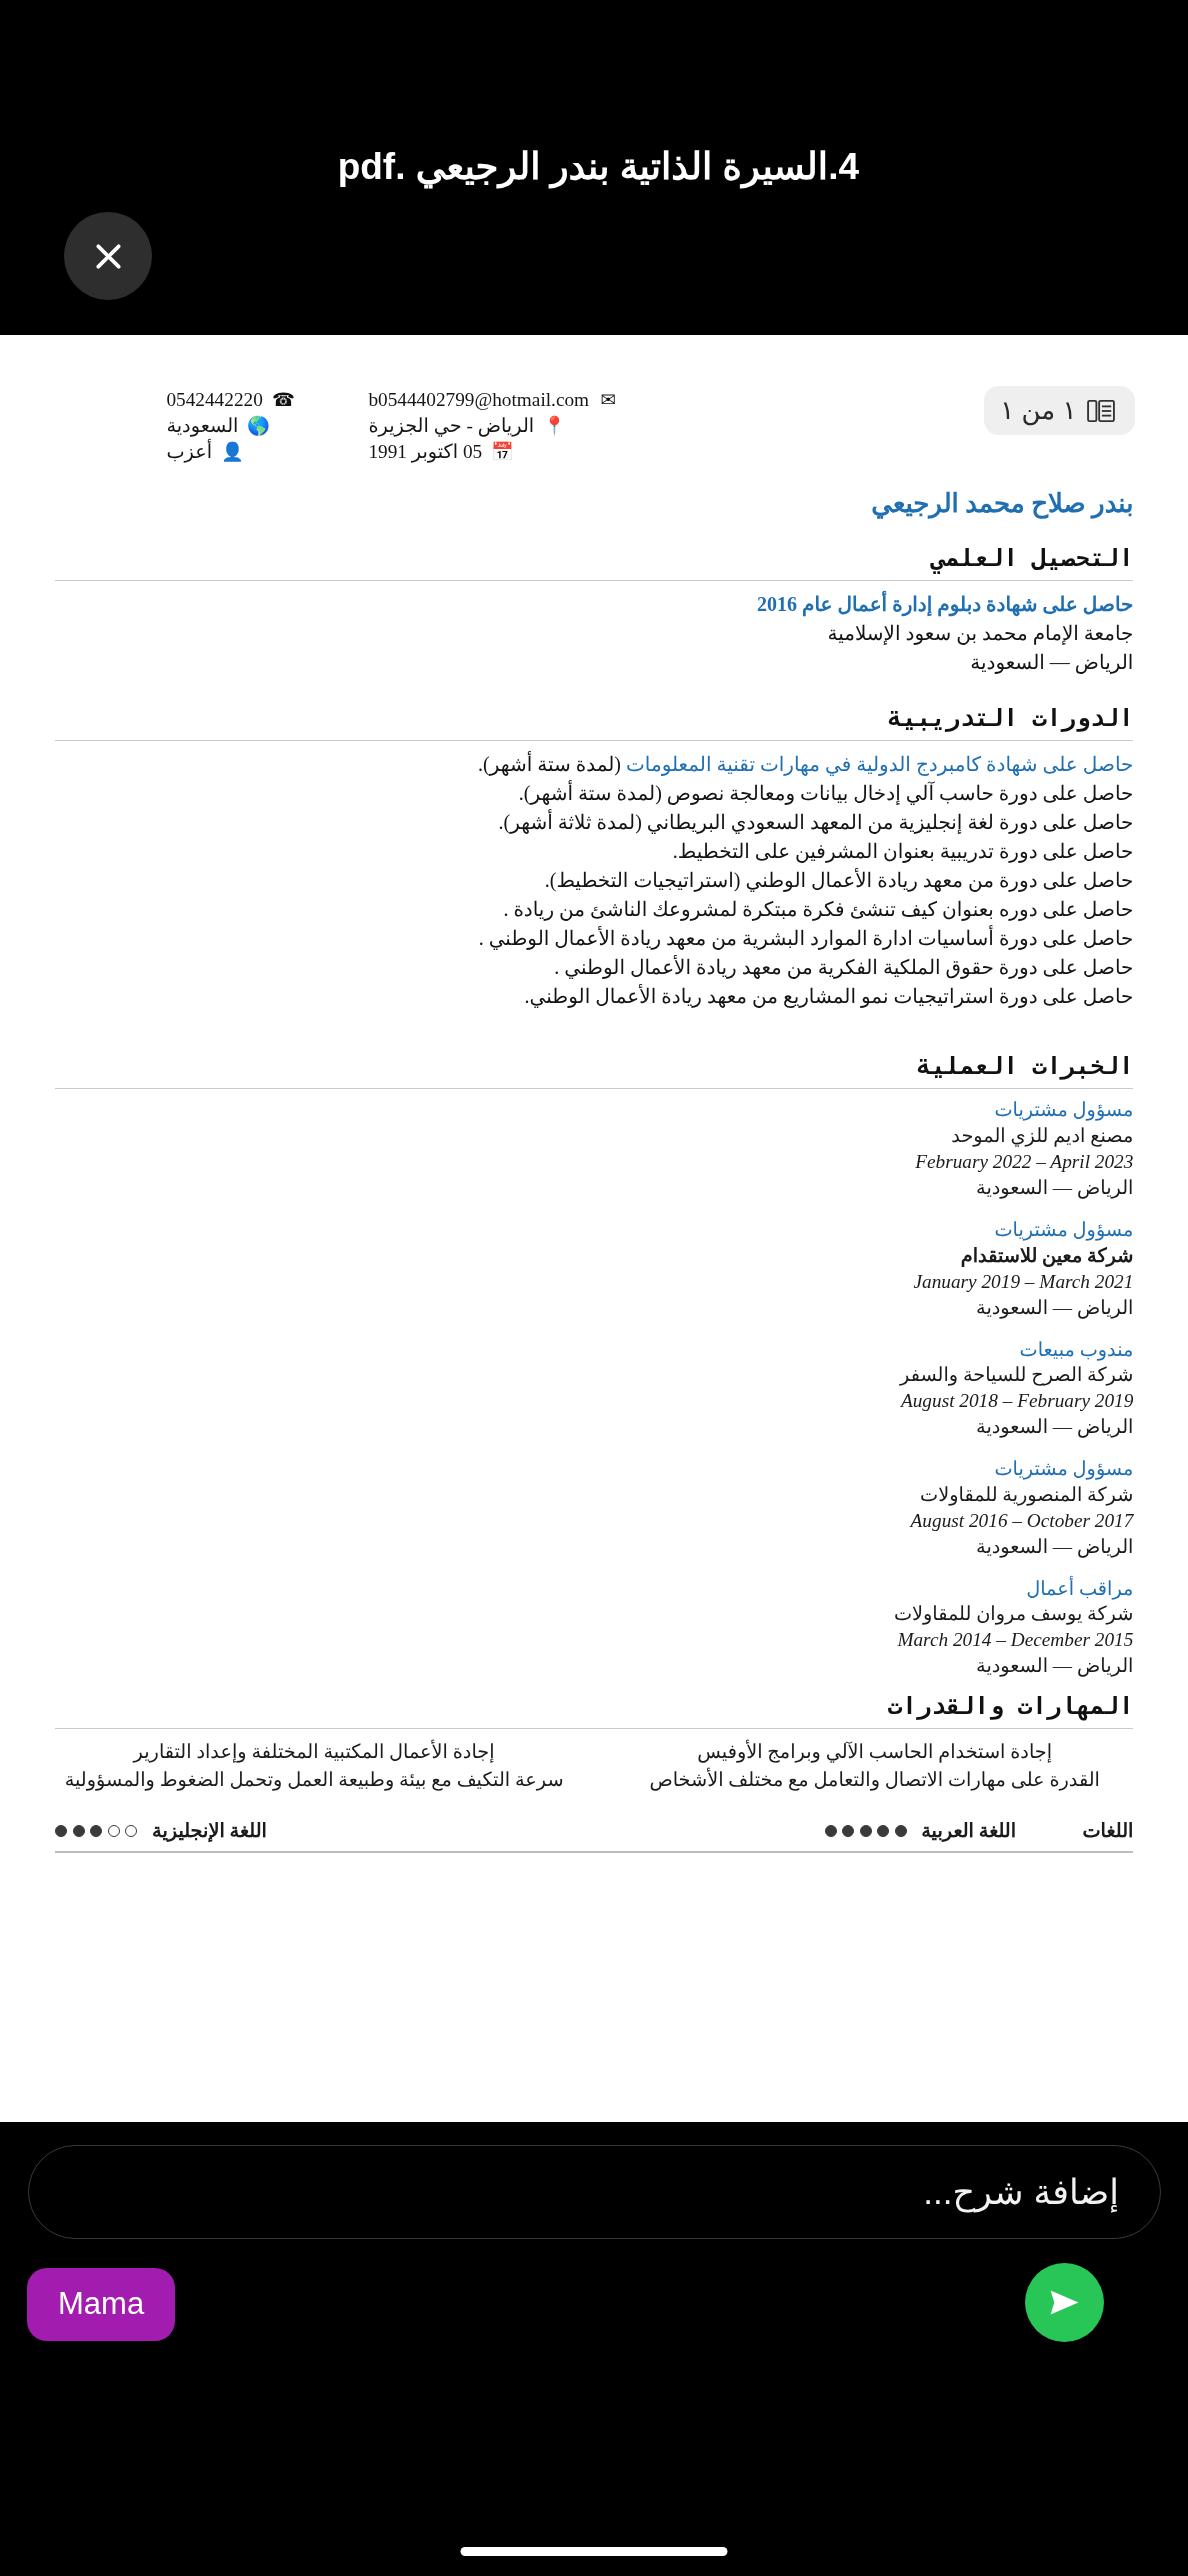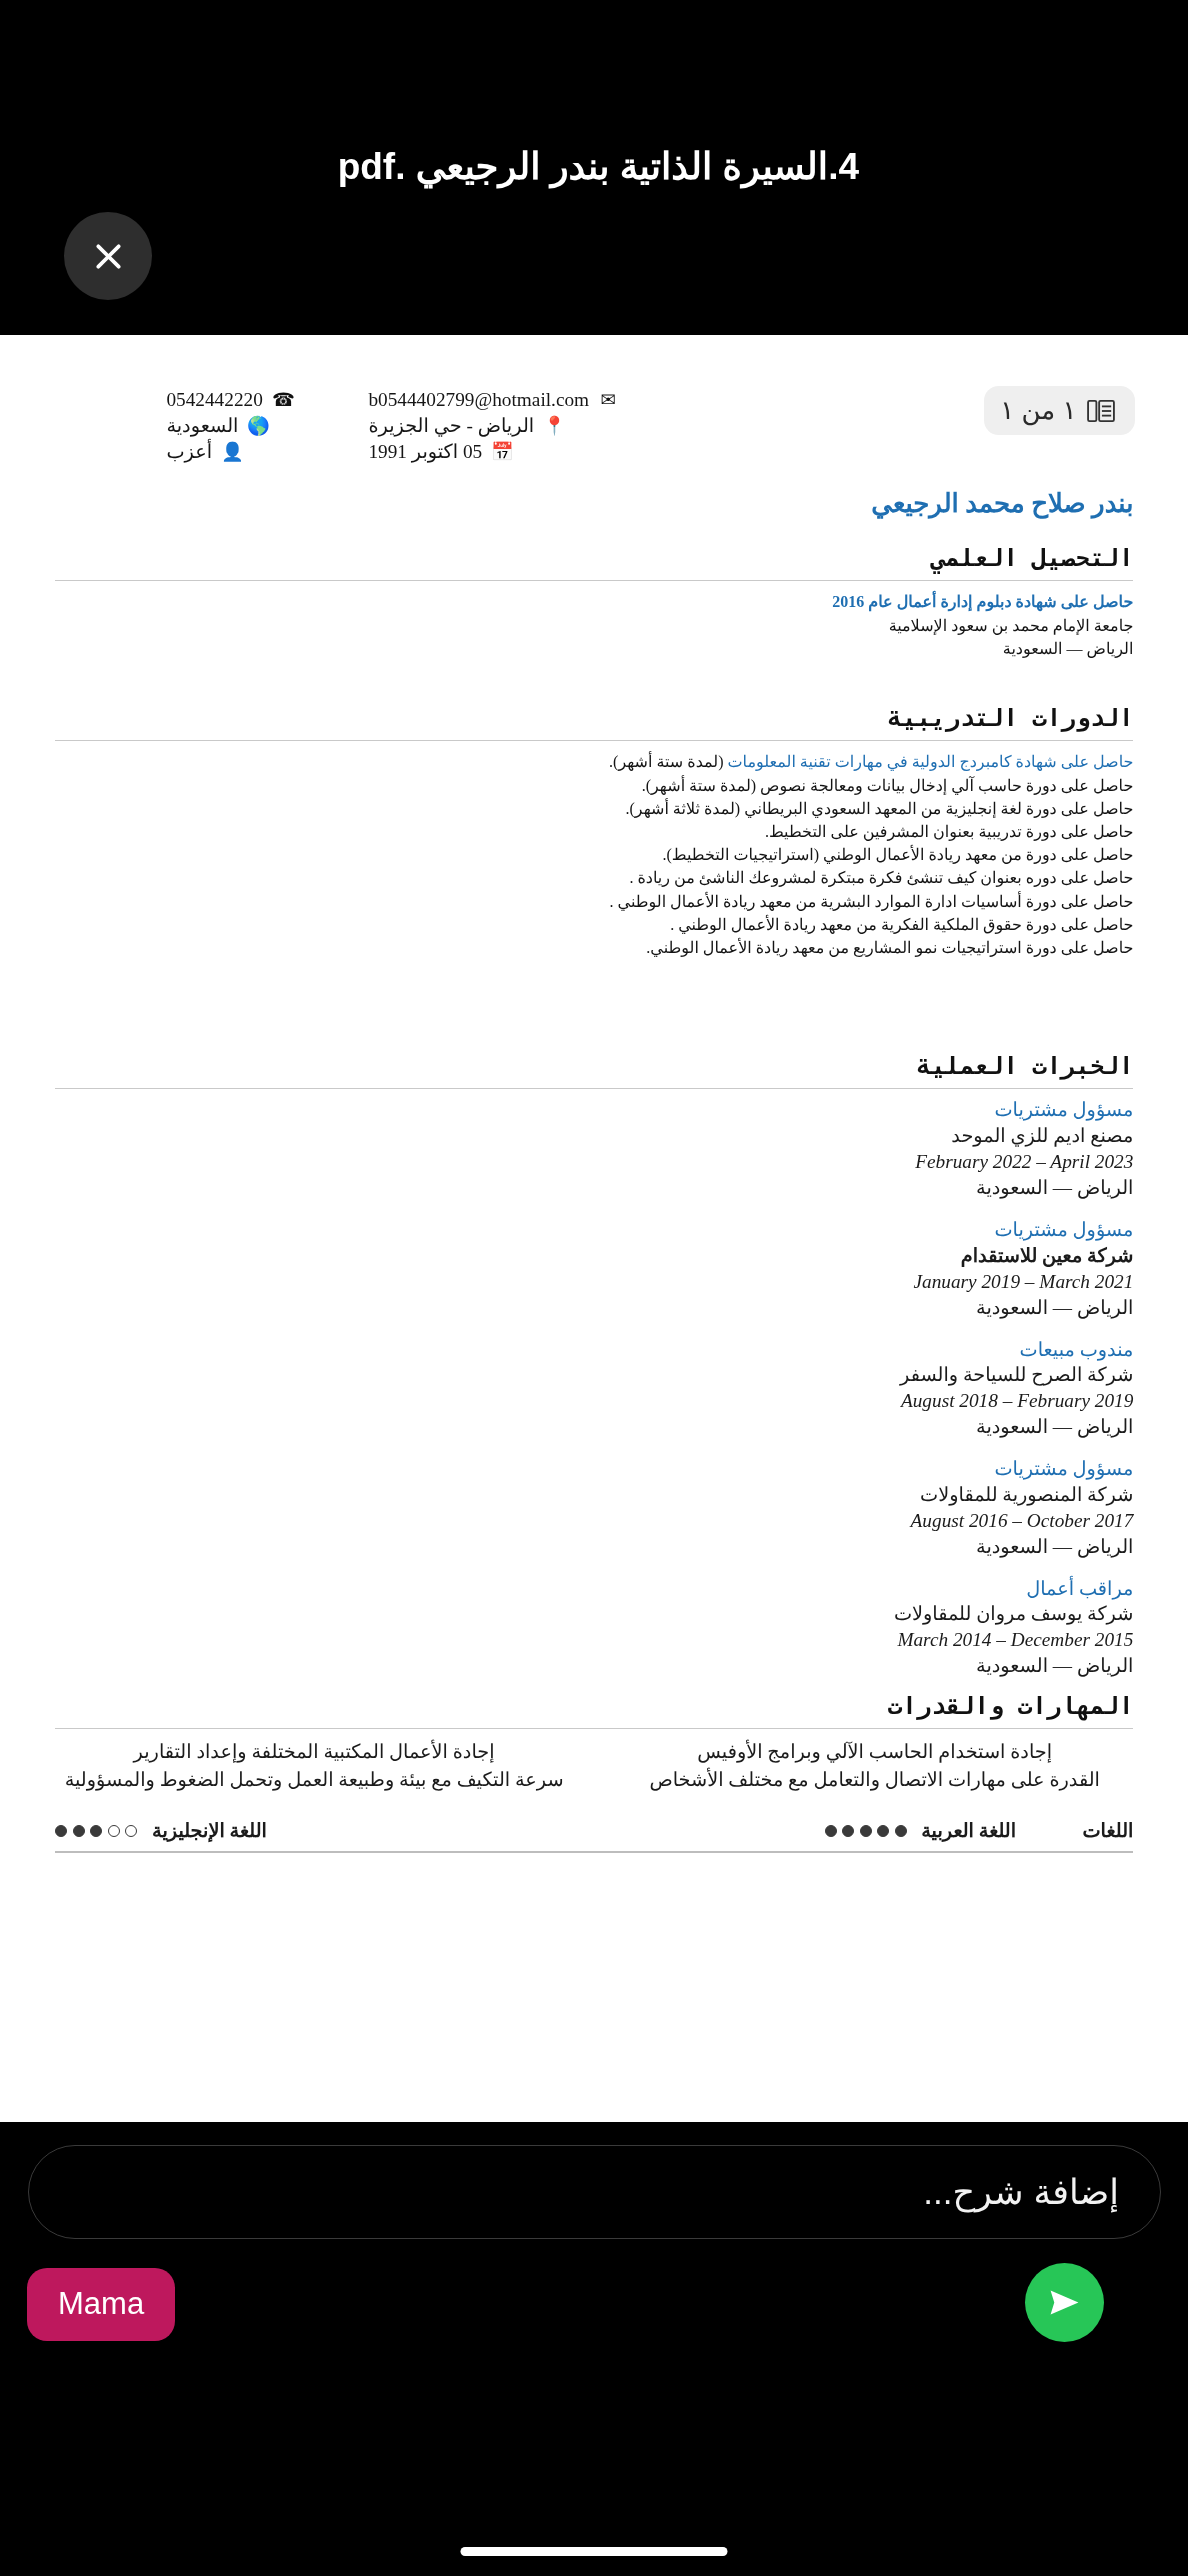--- a/index.html
+++ b/index.html
@@ -153,21 +153,21 @@
     text-align: right;
     margin-top: 0;
     font-family: Liberation Mono, monospace;
   }
   .rule {
     height: 0.9px;
     background: #c9c9c9;
     margin: 7.4px 0 9.2px 0;
   }
   .body-line {
-    font-size: 16px;
+    font-size: 20px;
     line-height: 1.45;
     text-align: right;
     color: #141414;
   }
   .blue { color: #1f6fb2; }
   .blue-b { color: #1f6fb2; font-weight: bold; }
   .bold { font-weight: bold; }
   .ltr { direction: ltr; text-align: right; font-style: italic; }
 
   
@@ -241,21 +241,21 @@
     background: #27c657;
     display: flex;
     align-items: center;
     justify-content: center;
     cursor: pointer;
   }
   .chip {
     position: absolute;
     top: 145px;
     left: 27px;
-    background: #be185d;
+    background: #a21caf;
     border-radius: 20px;
     padding: 18.4px 31px;
     color: #ffffff;
     font-size: 31px;
     direction: ltr;
   }
   .home-indicator {
     position: absolute;
     bottom: 20px;
     left: 50%;

